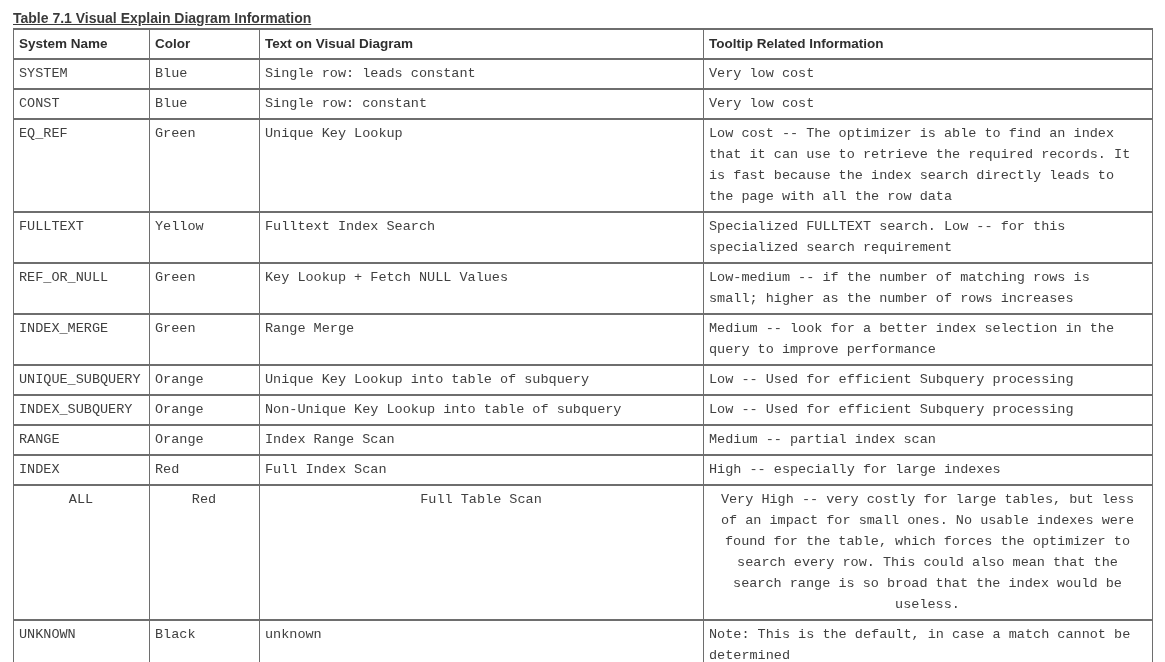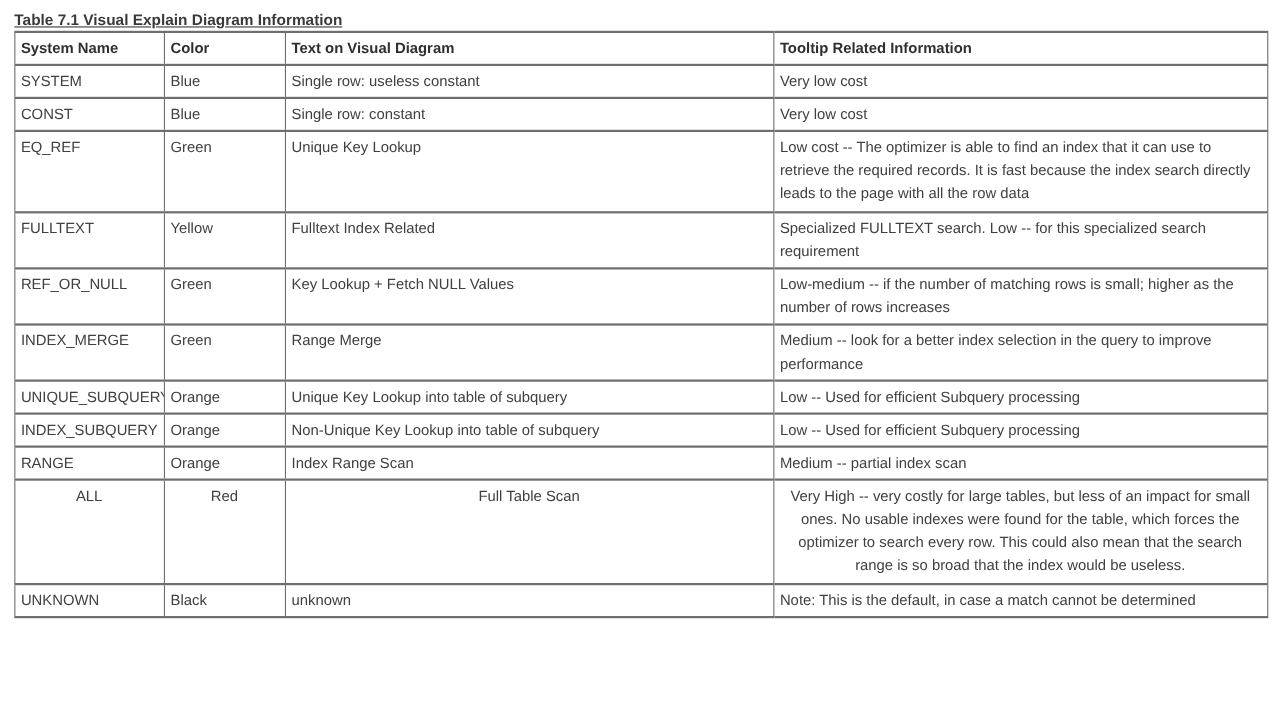--- a/index.html
+++ b/index.html
@@ -41,20 +41,21 @@
     line-height: 21px;
     overflow: hidden;
   }
   table.info-table th {
     font-weight: bold;
     color: #2f2f2f;
   }
   table.info-table td {
     font-weight: normal;
     color: #404040;
+    font-family: Liberation Mono, monospace;
   }
   col.c-name    { width: 136px; }
   col.c-color   { width: 110px; }
   col.c-text    { width: 444px; }
   col.c-tooltip { width: 449px; }
   
   tr[data-minh="73"] td { height: 65px; }
   tr[data-minh="94"] td { height: 86px; text-align: center; }
 </style>
 </head>
@@ -77,39 +78,39 @@
         <th>Color</th>
         <th>Text on Visual Diagram</th>
         <th>Tooltip Related Information</th>
       </tr>
     </thead>
     <tbody>
 
     <tr>
       <td>SYSTEM</td>
       <td>Blue</td>
-      <td>Single row: useless constant</td>
+      <td>Single row: leads constant</td>
       <td>Very low cost</td>
     </tr>
         <tr>
       <td>CONST</td>
       <td>Blue</td>
       <td>Single row: constant</td>
       <td>Very low cost</td>
     </tr>
         <tr data-minh="73">
       <td>EQ_REF</td>
       <td>Green</td>
       <td>Unique Key Lookup</td>
       <td>Low cost -- The optimizer is able to find an index that it can use to retrieve the required records. It is fast because the index search directly leads to the page with all the row data</td>
     </tr>
         <tr>
       <td>FULLTEXT</td>
       <td>Yellow</td>
-      <td>Fulltext Index Related</td>
+      <td>Fulltext Index Search</td>
       <td>Specialized FULLTEXT search. Low -- for this specialized search requirement</td>
     </tr>
         <tr>
       <td>REF_OR_NULL</td>
       <td>Green</td>
       <td>Key Lookup + Fetch NULL Values</td>
       <td>Low-medium -- if the number of matching rows is small; higher as the number of rows increases</td>
     </tr>
         <tr>
       <td>INDEX_MERGE</td>
@@ -128,20 +129,26 @@
       <td>Orange</td>
       <td>Non-Unique Key Lookup into table of subquery</td>
       <td>Low -- Used for efficient Subquery processing</td>
     </tr>
         <tr>
       <td>RANGE</td>
       <td>Orange</td>
       <td>Index Range Scan</td>
       <td>Medium -- partial index scan</td>
     </tr>
+        <tr>
+      <td>INDEX</td>
+      <td>Red</td>
+      <td>Full Index Scan</td>
+      <td>High -- especially for large indexes</td>
+    </tr>
         <tr data-minh="94">
       <td>ALL</td>
       <td>Red</td>
       <td>Full Table Scan</td>
       <td>Very High -- very costly for large tables, but less of an impact for small ones. No usable indexes were found for the table, which forces the optimizer to search every row. This could also mean that the search range is so broad that the index would be useless.</td>
     </tr>
         <tr>
       <td>UNKNOWN</td>
       <td>Black</td>
       <td>unknown</td>

